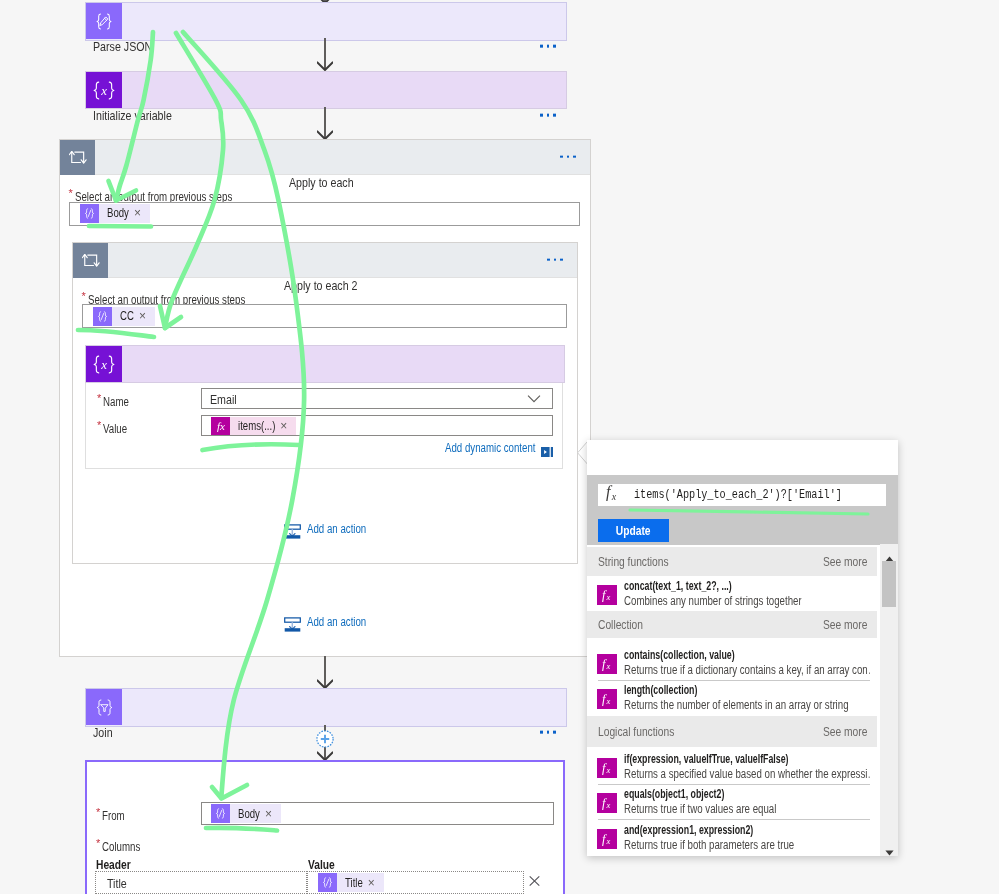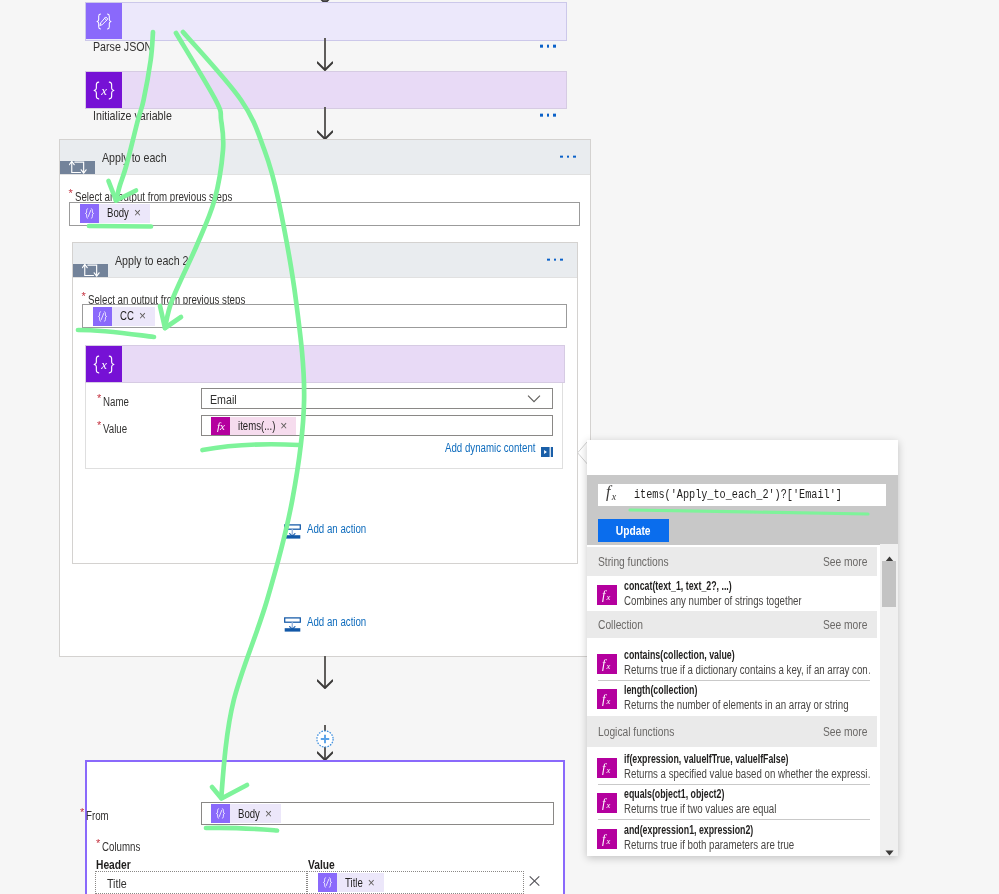--- a/index.html
+++ b/index.html
@@ -30,22 +30,22 @@
 .dots i{width:2.7px;height:2.7px;background:#0c62c9;display:block;}
 
 
 .a-card{border:1px solid #ccc8ea;background:#ece8fb;height:37px;}
 .a-card .card-icon{background:#8a69fb;}
 .a-card.deep .card-icon{background:#7611d5;}
 .a-card.deep{background:#e8daf6;border-color:#d6cbe3;}
 
 
 .scope{position:absolute;background:#ffffff;border:1px solid #d4d2d0;box-sizing:border-box;}
-.scope-head{height:34px;display:flex;align-items:flex-end;background:#e9ecef;
-  border-bottom:1px solid #e1e1e1;position:relative;}
+.scope-head{height:34px;display:flex;align-items:flex-start;background:#e9ecef;
+  border-bottom:1px solid #e1e1e1;position:relative;flex-direction:column;}
 .scope-head>.card-title{margin-left:7px;}
 .scope-head .card-icon{background:#73839a;width:35px;flex:0 0 35px;}
 .scope-head .card-title{font-size:13px;color:#323130;align-self:center;}
 
 
 .req-label{position:absolute;font-size:12.5px;color:#323130;white-space:nowrap;}
 .req-star{color:#c4323f;font-size:11px;vertical-align:4px;margin-right:2px;display:inline-block;transform:none;}
 .fld{position:absolute;background:#fff;border:1px solid #8a8886;box-sizing:border-box;}
 .fld-txt{position:absolute;font-size:13px;color:#323130;}
 .chev{position:absolute;width:14px;height:8px;}
@@ -314,37 +314,56 @@
   <span class="lnk" data-name="add-action-label" data-bind="add_action_outer" style="left:23px;top:1px;">Add an action</span>
 </div>
 
 <div class="connector" data-name="connector-arrow-3" style="left:317px;top:656px;width:16px;height:33px;">
   <svg width="16" height="33" viewBox="0 0 16 33">
     <path d="M8 0 L8 32" stroke="#605e5c" stroke-width="2" fill="none"></path>
     <path d="M0.6 24.6 L8 32 L15.4 24.6" stroke="#3b3a39" stroke-width="2" fill="none" stroke-linecap="square"></path>
   </svg>
 </div>
 
+<div class="card a-card" data-name="step-card-join" style="left:85px;top:688px;width:480px;height:37px;">
+  <div class="card-icon" data-name="braces-funnel-icon">
+    <svg width="19" height="17" viewBox="0 0 19 17" aria-hidden="true">
+      <g fill="none" stroke="#ffffff" stroke-width="1.0" stroke-linecap="round" stroke-linejoin="round">
+        <path d="M5.9 1.0 C4.2 1.2 4.0 2.1 4.0 3.3 L4.0 6.4 C4.0 7.5 3.4 8.2 2.1 8.5 C3.4 8.8 4.0 9.5 4.0 10.6 L4.0 13.7 C4.0 14.9 4.2 15.8 5.9 16.0"></path>
+        <path d="M13.1 1.0 C14.8 1.2 15.0 2.1 15.0 3.3 L15.0 6.4 C15.0 7.5 15.6 8.2 16.9 8.5 C15.6 8.8 15.0 9.5 15.0 10.6 L15.0 13.7 C15.0 14.9 14.8 15.8 13.1 16.0"></path>
+      </g>
+      <path d="M5.95 5.7 L13.05 5.7 L10.25 9.2 L10.25 12.4 L8.75 12.4 L8.75 9.2 Z" fill="none" stroke="#ffffff" stroke-width="0.9" stroke-linejoin="round" stroke-linecap="round"></path>
+    </svg>
+  </div>
+  <div class="card-body" data-name="step-card-body">
+    <span class="card-title" data-name="step-title" data-bind="steps.5.title">Join</span>
+    <span class="dots" data-name="step-menu-button">
+          <i></i>
+          <i></i>
+          <i></i>
+        </span>
+  </div>
+</div>
 
 <div class="connector" data-name="connector-arrow-4" style="left:317px;top:725px;width:16px;height:36px;">
   <svg width="16" height="36" viewBox="0 0 16 36">
     <path d="M8 0 L8 35" stroke="#605e5c" stroke-width="2" fill="none"></path>
     <path d="M0.6 27.6 L8 35 L15.4 27.6" stroke="#3b3a39" stroke-width="2" fill="none" stroke-linecap="square"></path>
   </svg>
 </div>
 <div class="abs" data-name="insert-new-step-button" style="left:316px;top:730px;width:18px;height:18px;">
   <svg width="18" height="18" viewBox="0 0 18 18">
     <circle cx="9" cy="9" r="8.1" fill="#ffffff" stroke="#3a8dde" stroke-width="1.2" stroke-dasharray="1.6 1.25"></circle>
     <path d="M9 4.8 L9 13.2 M4.8 9 L13.2 9" stroke="#5aa2e8" stroke-width="1.9" stroke-linecap="butt"></path>
   </svg>
 </div>
 
 <div class="abs" data-name="step-card-create-html-table-container" style="left:85px;top:760px;width:480px;height:134px;background:#fff;border:2px solid #8a69fb;border-bottom:none;box-sizing:border-box;"></div>
 
-<div class="req-label" data-name="html-table-from-label" style="left:80px;top:806px;">
+<div class="req-label" data-name="html-table-from-label" style="left:96px;top:806px;">
   <span class="req-star" data-name="required-indicator">*</span><span data-bind="create_html_table.from_label">From</span>
 </div>
 <div class="fld" data-name="html-table-from-field" style="left:201px;top:802px;width:353px;height:23px;"></div>
 <div class="token" data-name="token-body-from" style="left:211px;top:804px;">
   <span class="tk-ic" data-name="dynamic-content-icon">
     <svg width="11" height="11" viewBox="0 0 11 11" aria-hidden="true">
       <g fill="none" stroke="#ffffff" stroke-width=".8" stroke-linecap="round" stroke-linejoin="round">
         <path d="M3.7 0.8 C2.75 0.95 2.6 1.5 2.6 2.2 L2.6 4.1 C2.6 4.8 2.25 5.25 1.4 5.45 C2.25 5.65 2.6 6.1 2.6 6.8 L2.6 8.7 C2.6 9.4 2.75 9.95 3.7 10.1"></path>
         <path d="M7.3 0.8 C8.25 0.95 8.4 1.5 8.4 2.2 L8.4 4.1 C8.4 4.8 8.75 5.25 9.6 5.45 C8.75 5.65 8.4 6.1 8.4 6.8 L8.4 8.7 C8.4 9.4 8.25 9.95 7.3 10.1"></path>
         <path d="M6.75 2.3 L4.25 8.6"></path>

